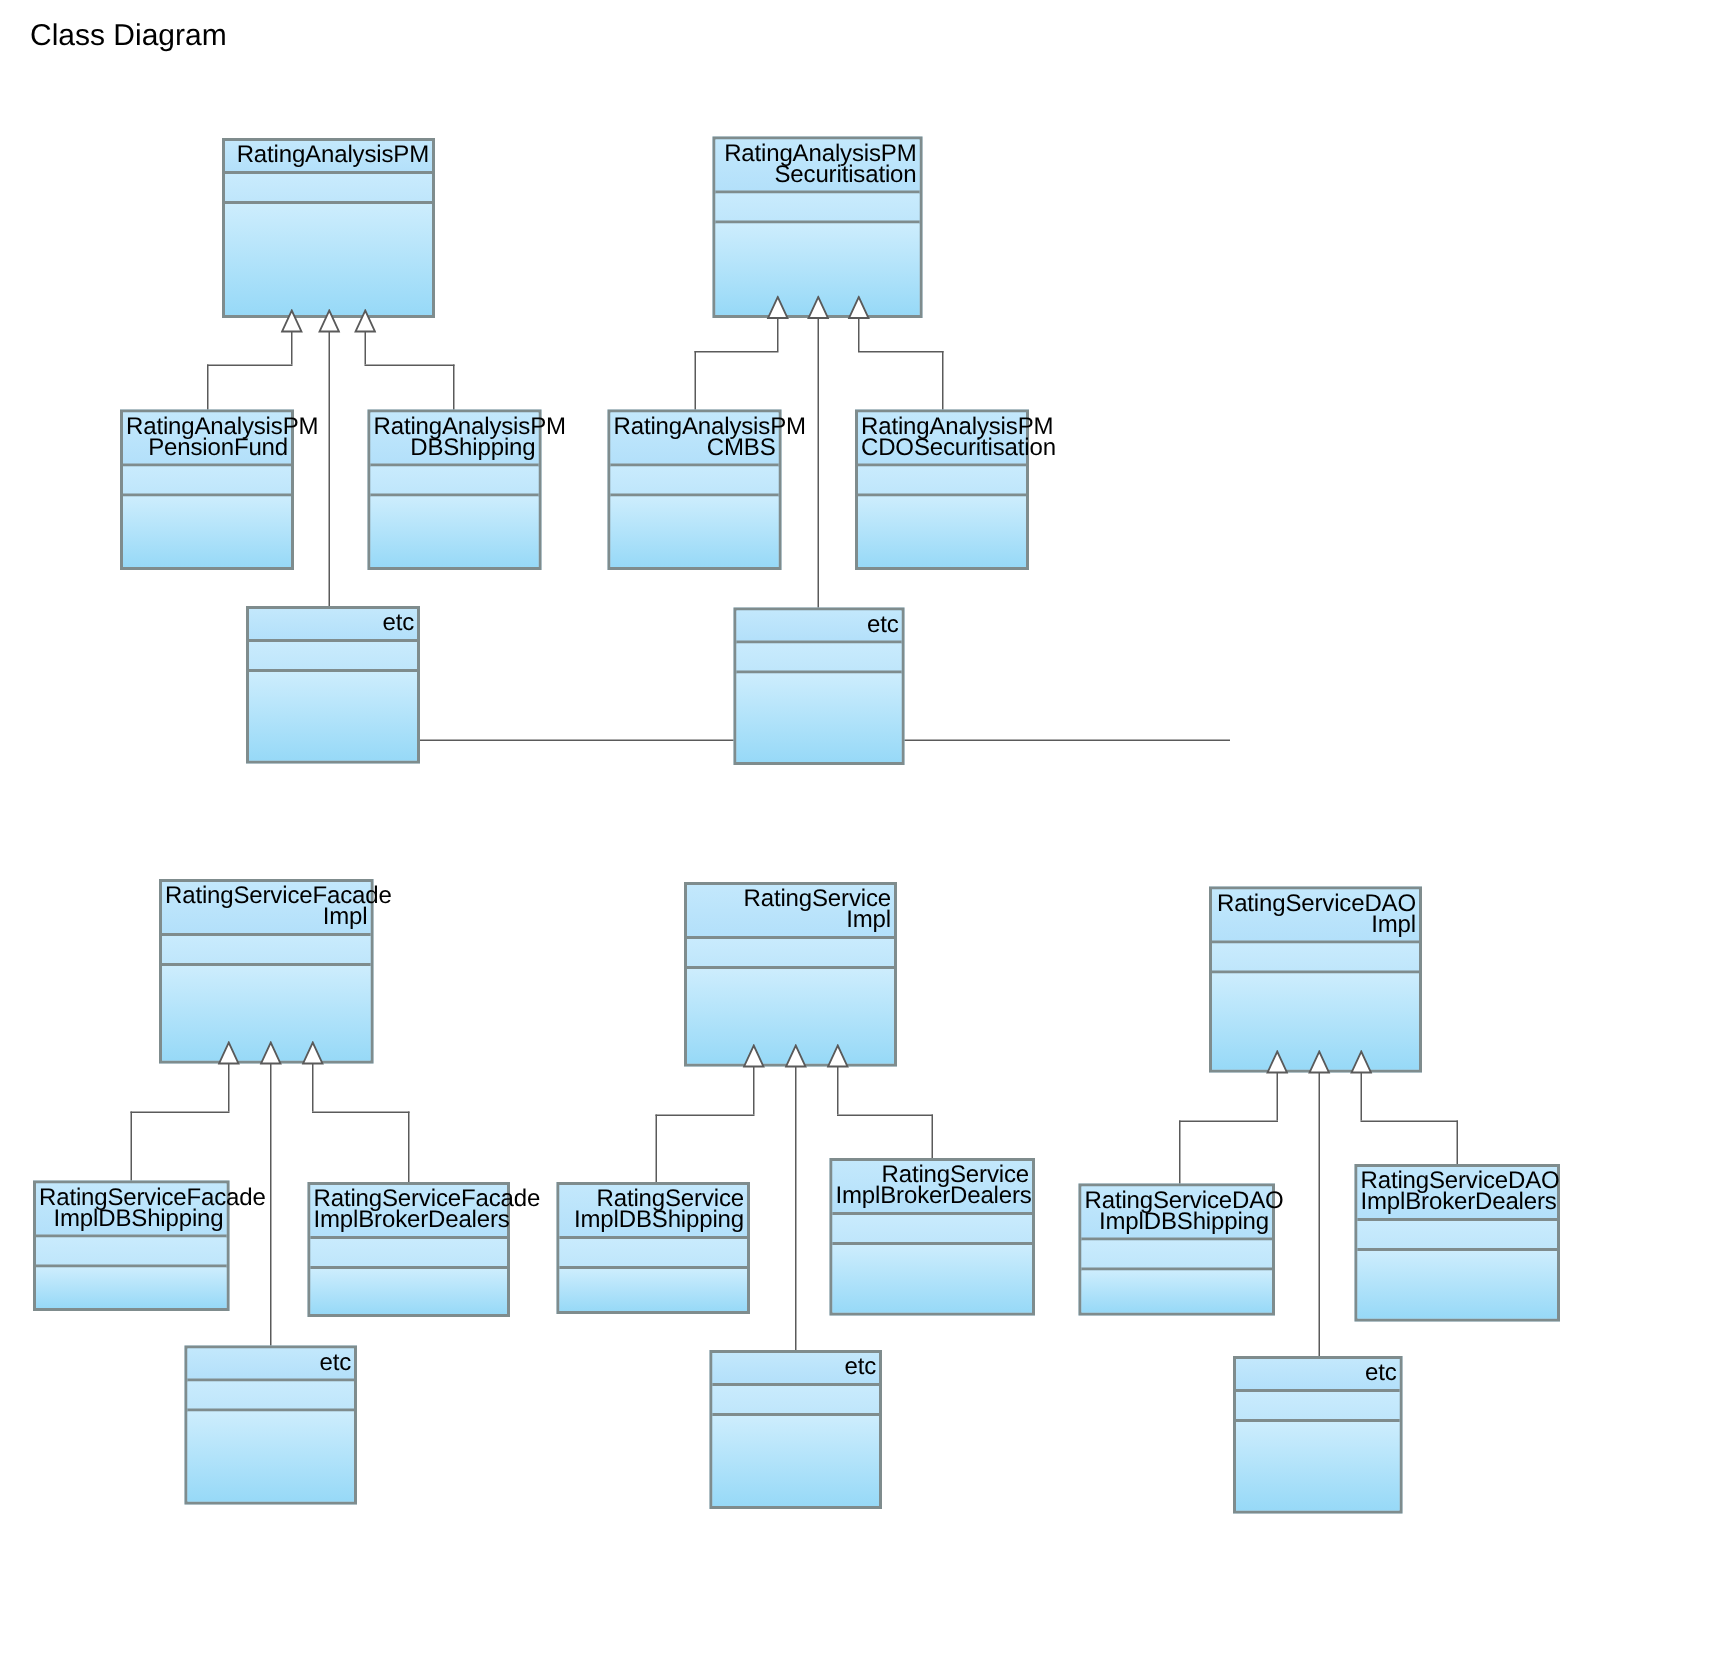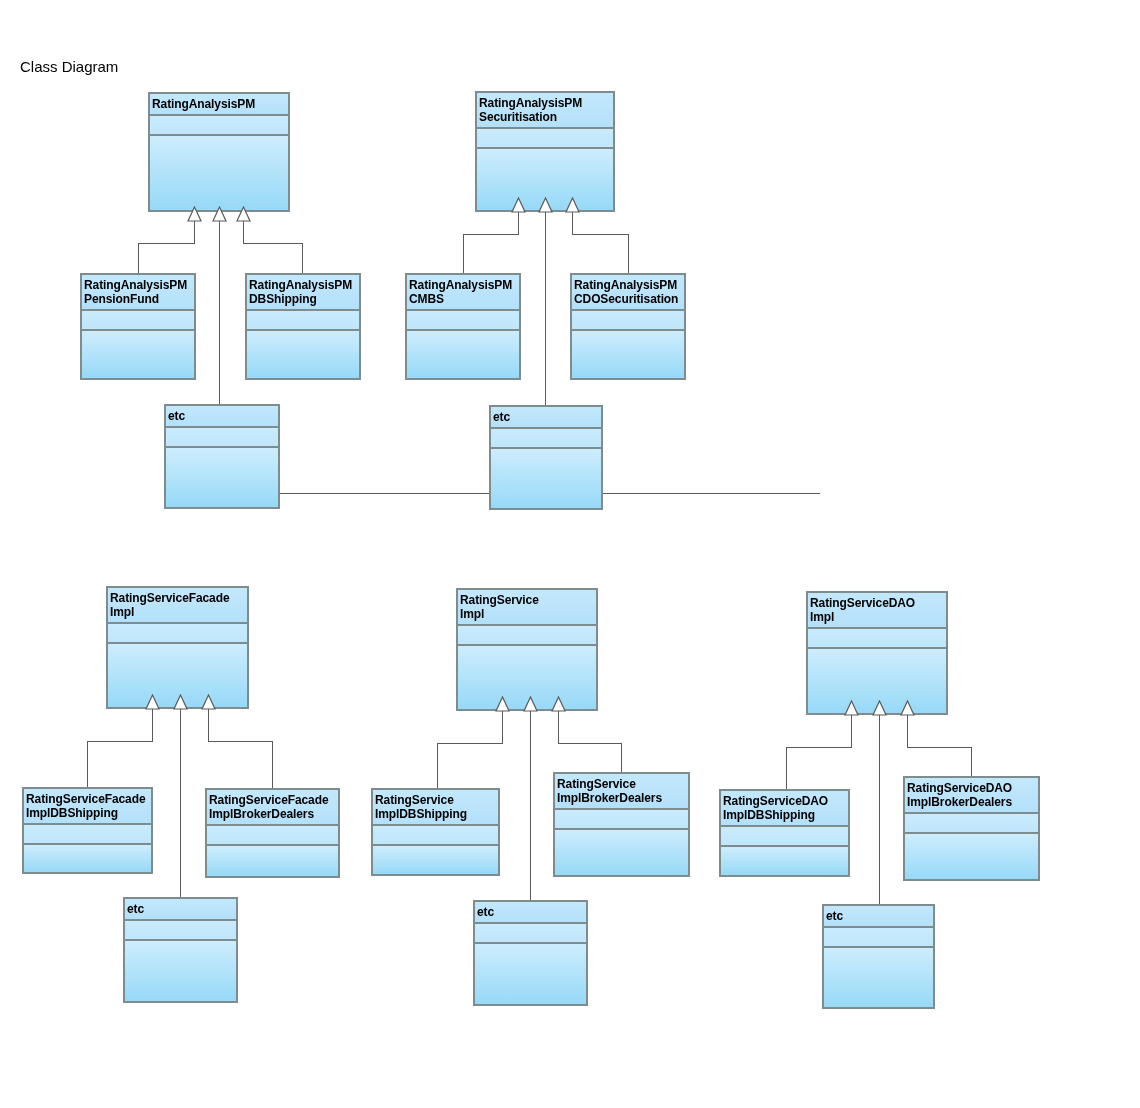--- a/index.html
+++ b/index.html
@@ -12,24 +12,23 @@
     height: 1108px;
     position: relative;
     font-family: "Liberation Sans", sans-serif;
     overflow: hidden;
   }
 
   #diagram-title {
     position: absolute;
     left: 20px;
     top: 13px;
-    font-size: 15px;
+    font-size: 20px;
     color: #000000;
     white-space: nowrap;
-    margin-top: 45px;
   }
 
   #canvas {
     position: absolute;
     left: 0;
     top: 0;
     width: 1140px;
     height: 1108px;
   }
 
@@ -40,24 +39,24 @@
     border: 2px solid #7f8c8d;
     background: #bde5fb;
     display: flex;
     flex-direction: column;
     z-index: 5;
   }
   .uml-name {
     box-sizing: border-box;
     border-bottom: 2px solid #7f8c8d;
     background: linear-gradient(to bottom, #c3e8fc 0%, #b3e0fa 100%);
-    font-size: 12px;
-    font-weight: bold;
+    font-size: 16px;
+    font-weight: normal;
     color: #000000;
-    text-align: left;
+    text-align: right;
     line-height: 14px;
     padding: 3px 2px 3px 2px;
     letter-spacing: -0.1px;
     white-space: pre-line;
     flex: none;
   }
   .uml-attrs {
     box-sizing: border-box;
     border-bottom: 2px solid #7f8c8d;
     background: linear-gradient(to bottom, #c9ebfd 0%, #bfe6fb 100%);

